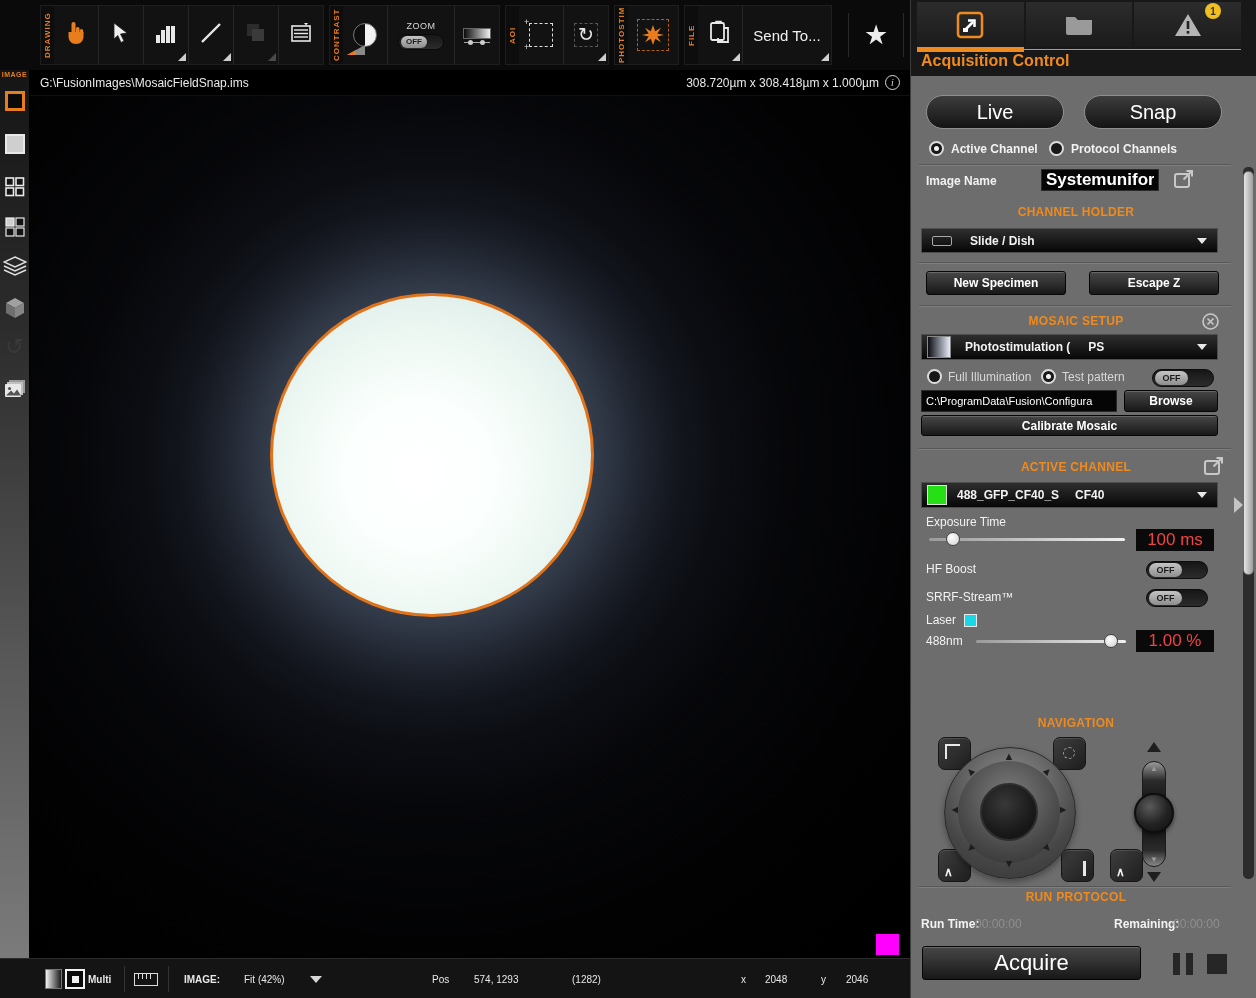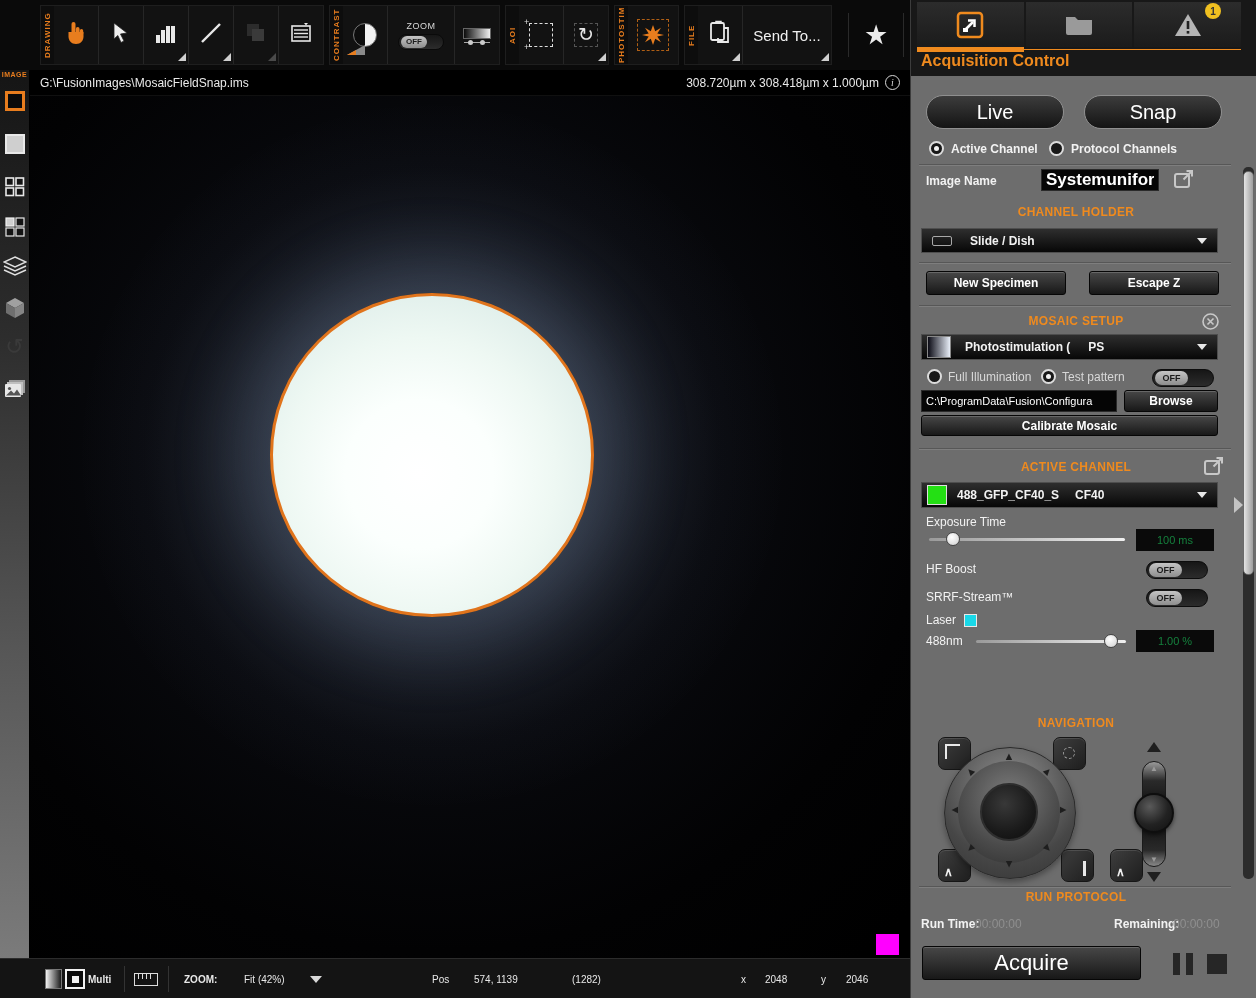--- a/index.html
+++ b/index.html
@@ -111,21 +111,21 @@
            border:1px solid #0c0c0c;box-sizing:border-box;}
   .toggle .knob{position:absolute;left:2px;top:1px;width:33px;height:14px;border-radius:7px;
            background:linear-gradient(#c4c4c4,#8e8e8e);color:#1c1c1c;font-size:9px;font-weight:bold;
            display:flex;align-items:center;justify-content:center;}
   .dropdown{position:absolute;height:25px;background:linear-gradient(#2e2e2e,#070707);border:1px solid #4e4e4e;
            border-radius:0;display:flex;align-items:center;color:#f2f2f2;font-size:12px;font-weight:bold;box-sizing:border-box;}
   .dd-arrow{position:absolute;right:10px;top:50%;margin-top:-3px;width:0;height:0;
            border-left:5px solid transparent;border-right:5px solid transparent;border-top:6px solid #e8e8e8;}
   .text-input{position:absolute;background:#050505;color:#fff;border:1px solid #2a2a2a;
            font-family:inherit;box-sizing:border-box;padding:0 4px;}
-  .valbox{position:absolute;background:#0a0a0a;color:#15803d;font-size:11px;display:flex;align-items:center;justify-content:center;}
+  .valbox{position:absolute;background:#0a0a0a;color:#ef4444;font-size:17px;display:flex;align-items:center;justify-content:center;}
   .slider-track{position:absolute;height:3px;border-radius:2px;background:linear-gradient(90deg,#9a9a9a,#f0f0f0);}
   .slider-thumb{position:absolute;width:14px;height:14px;border-radius:50%;
            background:radial-gradient(circle at 40% 35%,#fff,#cfcfcf);border:1px solid #444;box-sizing:border-box;}
   .joy-outer{position:absolute;left:33px;top:747px;width:130px;height:130px;border-radius:50%;
            background:radial-gradient(circle at 50% 30%,#8f8f8f 0%,#6a6a6a 35%,#474747 65%,#333 100%);
            border:1px solid #2a2a2a;box-shadow:0 3px 6px rgba(0,0,0,0.35);}
   .joy-mid{position:absolute;left:47px;top:761px;width:102px;height:102px;border-radius:50%;
            background:radial-gradient(circle at 50% 35%,#7c7c7c,#4a4a4a 60%,#2f2f2f);}
   .joy-knob{position:absolute;left:69px;top:783px;width:58px;height:58px;border-radius:50%;
            background:radial-gradient(circle at 42% 35%,#383838,#1a1a1a 60%,#0c0c0c);
@@ -381,27 +381,27 @@
   <div class="sb-sep" style="left:124px;"></div>
   <div class="sb" style="left:134px;">
       <div class="ruler-ic">
         <i></i>
         <i></i>
         <i></i>
         <i></i>
       </div>
     </div>
   <div class="sb-sep" style="left:168px;"></div>
-  <div class="sb" style="left:184px;font-weight:bold;">ZOOM:</div>
+  <div class="sb" style="left:184px;font-weight:bold;">IMAGE:</div>
   <div class="sb" style="left:244px;">Fit (42%)</div>
   <div class="sb" style="left:310px;">
       <div class="caret-down"></div>
     </div>
   <div class="sb" style="left:432px;">Pos</div>
-  <div class="sb" style="left:474px;">574, 1139</div>
+  <div class="sb" style="left:474px;">574, 1293</div>
   <div class="sb" style="left:572px;">(1282)</div>
   <div class="sb" style="left:741px;">x</div>
   <div class="sb" style="left:765px;">2048</div>
   <div class="sb" style="left:821px;">y</div>
   <div class="sb" style="left:846px;">2046</div>
 </div>
 
 <div id="right-panel">
   <div id="rp-head"></div>
   <div id="rp-tabs">

